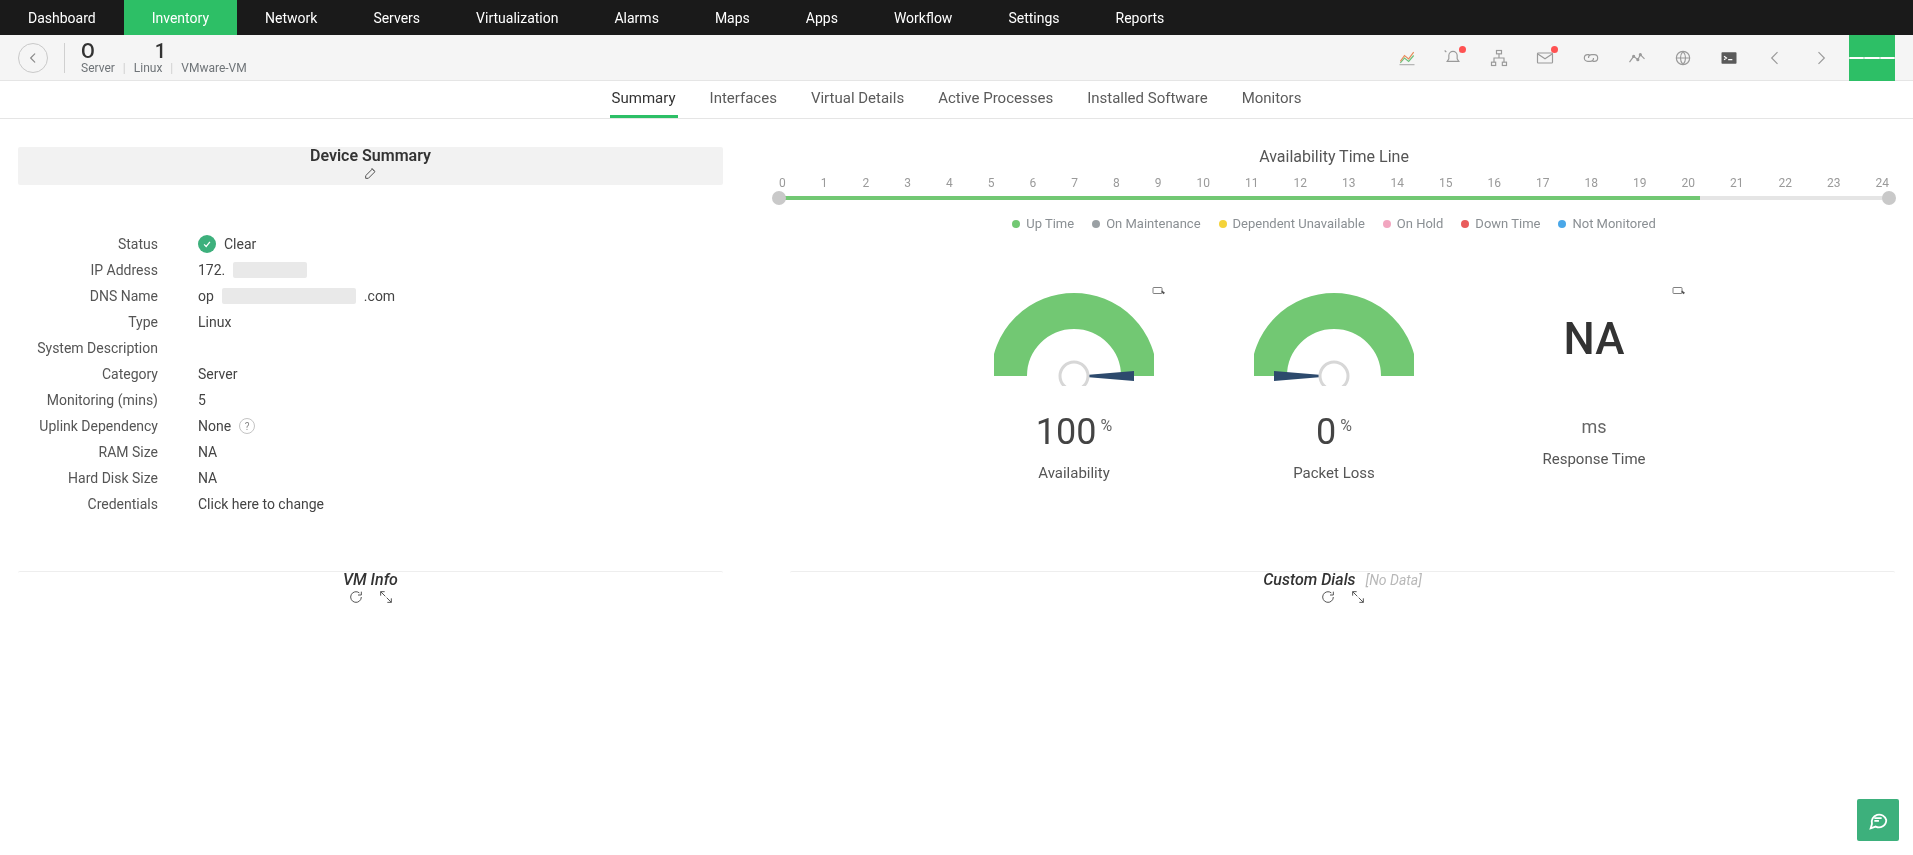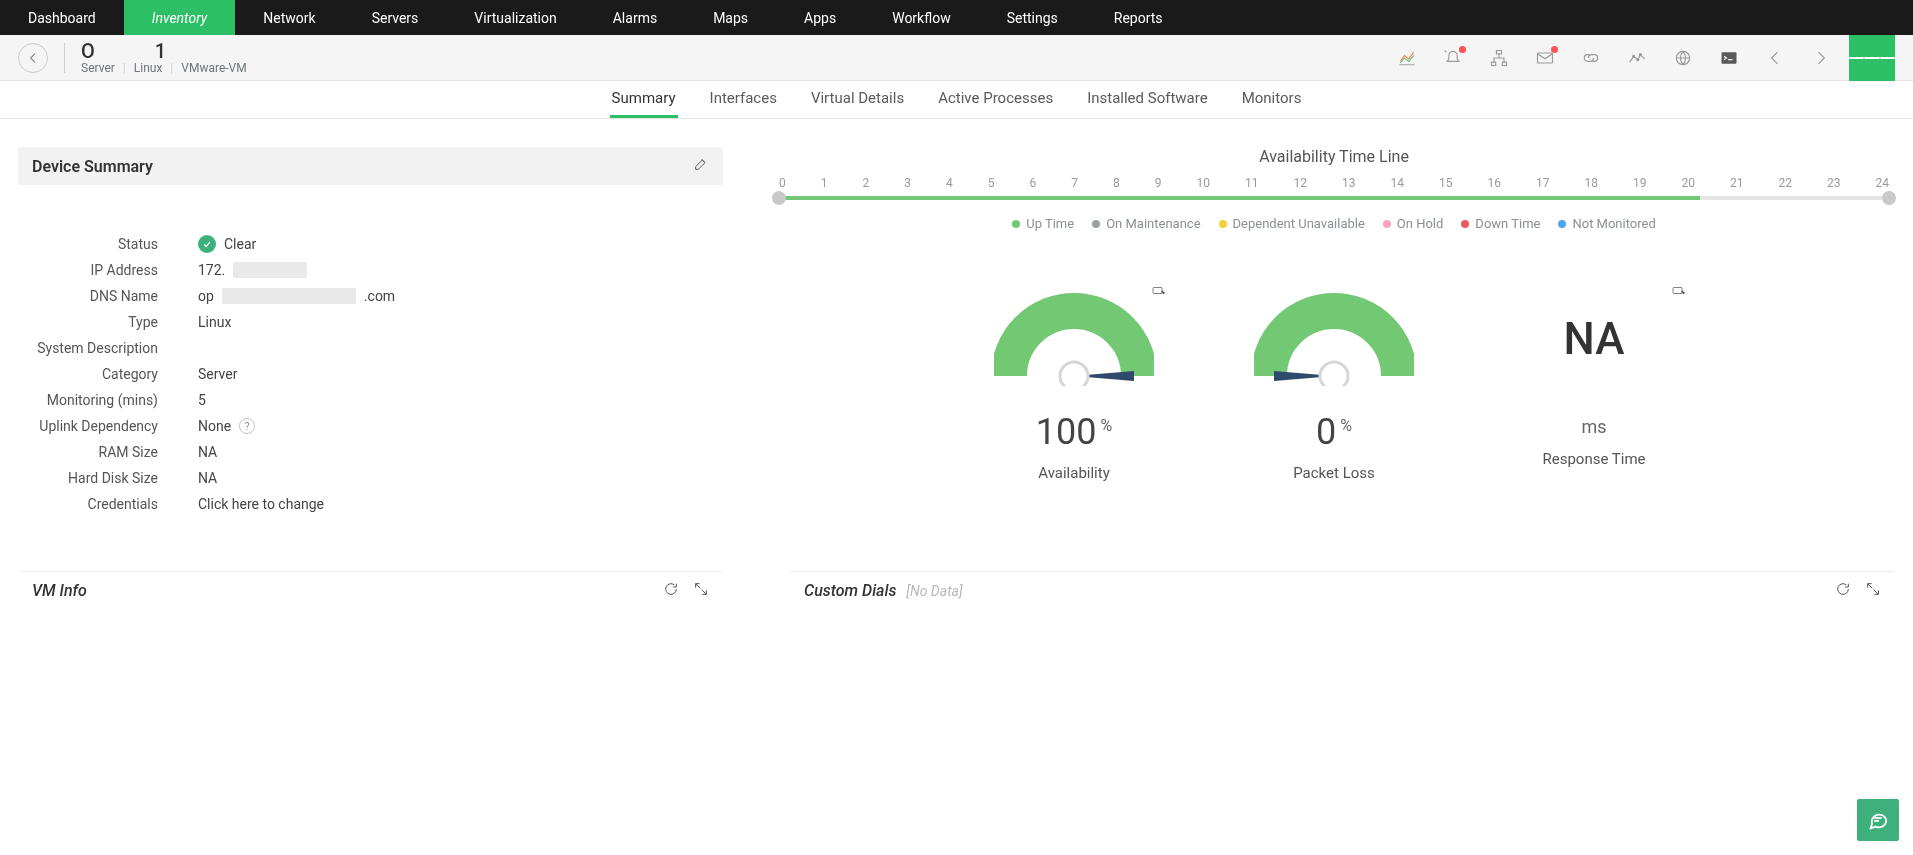--- a/index.html
+++ b/index.html
@@ -12,21 +12,21 @@
     --panel-head:#f2f2f2;
     --gauge-green:#72c873;
     --gauge-needle:#2d4a6d;
     --chat-green:#3db07c;
   }
   *{box-sizing:border-box;}
   html,body{margin:0;padding:0;width:1913px;height:855px;font-family:"Segoe UI",Roboto,Helvetica,Arial,sans-serif;color:var(--text);background:#fff;overflow:hidden;}
   
   .nav{height:35px;background:var(--nav-bg);display:flex;align-items:stretch;font-size:14px;}
   .nav-item{padding:0 28px;display:flex;align-items:center;color:#fff;cursor:pointer;}
-  .nav-item.active{background:var(--nav-active);font-style:italic;}
+  .nav-item.active{background:var(--nav-active);}
   
   .header{height:46px;background:#f5f5f5;border-bottom:1px solid var(--border);display:flex;align-items:center;padding:0 18px;}
   .back-circle{width:30px;height:30px;border:1px solid #c9c9c9;border-radius:50%;display:flex;align-items:center;justify-content:center;color:#8a8a8a;cursor:pointer;flex-shrink:0;}
   .hdr-sep{width:1px;height:30px;background:#d0d0d0;margin:0 16px;}
   .dev-title{display:flex;flex-direction:column;line-height:1.1;}
   .dev-name{font-size:20px;color:#333;font-weight:500;}
   .dev-meta{font-size:12px;color:var(--muted);display:flex;gap:8px;align-items:center;}
   .dev-meta .pipe{color:#cfcfcf;}
   .hdr-spacer{flex:1;}
   .hdr-icons{display:flex;align-items:center;gap:26px;padding-right:10px;}
@@ -40,21 +40,21 @@
   .subtab{padding:0 2px 8px 2px;cursor:pointer;border-bottom:3px solid transparent;}
   .subtab.active{border-bottom-color:var(--green);color:#333;}
   
   .scroll{position:absolute;top:119px;bottom:0;left:0;right:0;overflow-y:scroll;padding:28px 18px 40px 18px;}
   .scroll::-webkit-scrollbar{width:16px;background:#f4f4f4;}
   .scroll::-webkit-scrollbar-thumb{background:#c8c8c8;border-radius:2px;}
   .cols{display:flex;gap:50px;align-items:flex-start;}
   .left{flex:0 0 705px;}
   .right{flex:1 1 auto;}
   
-  .panel-head{background:var(--panel-head);height:38px;display:flex;align-items:center;justify-content:space-between;padding:0 14px;font-size:16px;font-weight:600;color:#333;border-radius:2px;}
+  .panel-head{background:var(--panel-head);height:38px;display:flex;align-items:center;justify-content:flex-end;padding:0 14px;font-size:16px;font-weight:600;color:#333;border-radius:2px;flex-direction:column;}
   .panel-head svg{width:16px;height:16px;stroke:#555;fill:none;stroke-width:1.5;}
   .kv{margin-top:46px;font-size:14px;color:#444;}
   .kv-row{display:flex;align-items:center;min-height:26px;}
   .kv-key{flex:0 0 180px;text-align:right;padding-right:40px;color:#555;}
   .kv-val{flex:1;display:flex;align-items:center;gap:8px;}
   .kv-val .blur{display:inline-block;height:16px;background:#e9e9e9;border-radius:2px;}
   .status-icon{width:18px;height:18px;border-radius:50%;background:#3db07c;display:inline-flex;align-items:center;justify-content:center;flex-shrink:0;}
   .status-icon svg{width:10px;height:10px;stroke:#fff;stroke-width:3;fill:none;}
   .help-circle{width:16px;height:16px;border:1px solid #c4c4c4;border-radius:50%;display:inline-flex;align-items:center;justify-content:center;font-size:10px;color:#888;cursor:pointer;}
   .kv-link{color:#444;cursor:pointer;}

